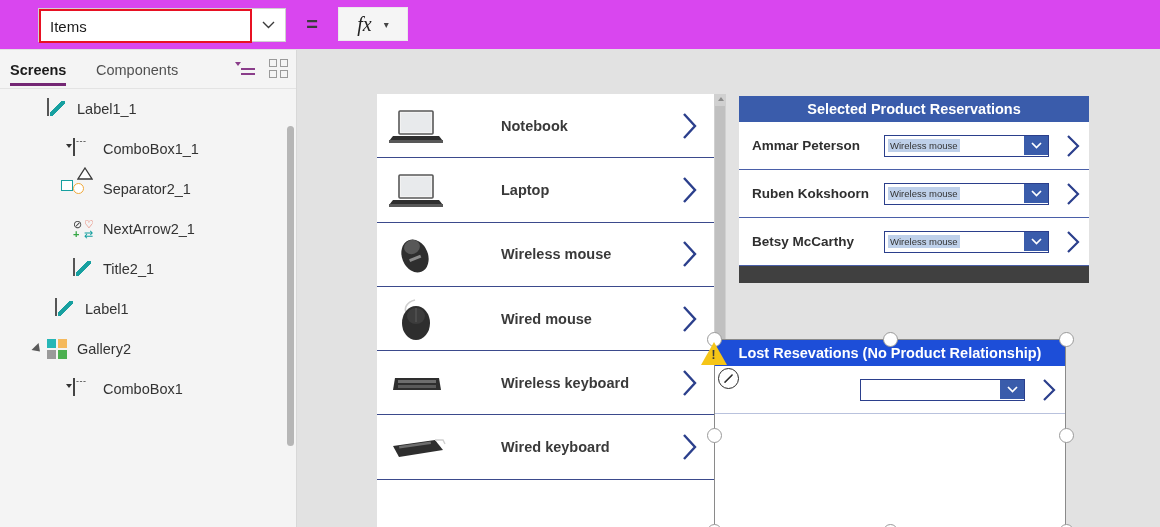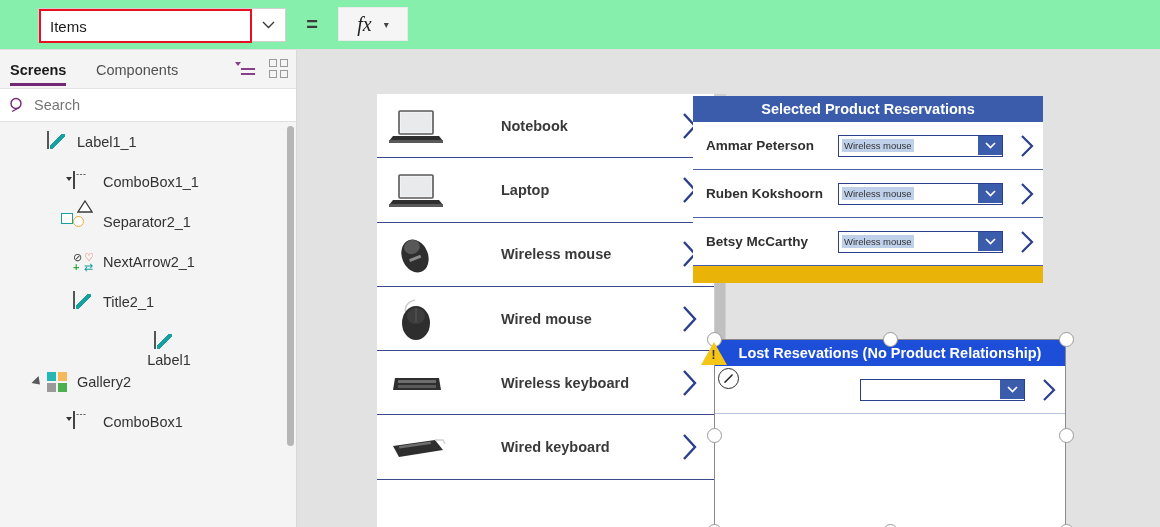--- a/index.html
+++ b/index.html
@@ -7,21 +7,21 @@
     width: 1160px; height: 527px;
     font-family: "Liberation Sans", sans-serif;
     background: #ffffff;
     overflow: hidden;
   }
   #app { position: relative; width: 1160px; height: 527px; }
 
   
   .topbar {
     position: absolute; left: 0; top: 0; width: 1160px; height: 50px;
-    background: #86efac; border-bottom: 1px solid #e1e1e1;
+    background: #d946ef; border-bottom: 1px solid #e1e1e1;
     display: flex; align-items: center;
   }
   .prop-select-wrap {
     position: absolute; left: 38px; top: 8px; width: 248px; height: 34px;
     border: 1px solid #d0d0d0; background: #fff; display: flex; align-items: center;
   }
   .prop-select {
     position: absolute; left: 0px; top: 0px; width: 213px; height: 34px;
     border: 2px solid #e81123; background: #fff;
     display: flex; align-items: center; padding-left: 9px;
@@ -200,22 +200,22 @@
   .gallery-scroll .thumb {
     position: absolute; left: 1px; top: 12px; width: 10px; height: 415px; background: #c0c0c0;
   }
   .gallery-scroll .upar {
     position: absolute; left: 3.5px; top: 3px; width: 0; height: 0;
     border-left: 3px solid transparent; border-right: 3px solid transparent; border-bottom: 4px solid #8c8c8c;
   }
 
   
   .res-top {
-    position: absolute; left: 396px; top: 46px; width: 350px; height: 187px;
-    background: #eab308;
+    position: absolute; left: 442px; top: 46px; width: 350px; height: 187px;
+    background: #404040;
   }
   .res-header {
     height: 26px; background: #3a5cab; color: #fff;
     display: flex; align-items: center; justify-content: center;
     font-size: 14.5px; font-weight: 600;
   }
   .res-row {
     position: relative; height: 48px; display: flex; align-items: center;
     border-bottom: 1.6px solid #4a5fa8; background: #fff;
   }
@@ -308,29 +308,20 @@
         </div>
         <div class="ic-grid">
           <span></span>
             <span></span>
             <span></span>
             <span></span>
         </div>
       </div>
     </div>
 
-    <div class="search-row">
-      <div class="search-glyph">
-        <svg width="17" height="17" viewBox="0 0 17 17">
-          <circle cx="7" cy="6.5" r="5" stroke="#742774" stroke-width="1.4" fill="none"></circle>
-          <line x1="3" y1="14.5" x2="10.5" y2="10.5" stroke="#742774" stroke-width="1.4"></line>
-        </svg>
-      </div>
-      <input class="search-input" type="text" placeholder="Search" style="">
-    </div>
 
     <div class="tree" id="tree-container">
         <div class="tnode" style="padding-left: 34px;">
           <span class="tw hidden"></span>
           <span class="ticon"><span class="ic-label"></span></span>
           <span>Label1_1</span>
         </div>
         <div class="tnode" style="padding-left: 60px;">
           <span class="tw hidden"></span>
           <span class="ticon"><span class="ic-combo"></span></span>
@@ -346,21 +337,21 @@
         <div class="tnode" style="padding-left: 60px;">
           <span class="tw hidden"></span>
           <span class="ticon"><span class="ic-next"><span class="q1">⊘</span><span class="q2">♡</span><span class="q3">+</span><span class="q4">⇄</span></span></span>
           <span>NextArrow2_1</span>
         </div>
         <div class="tnode" style="padding-left: 60px;">
           <span class="tw hidden"></span>
           <span class="ticon"><span class="ic-label"></span></span>
           <span>Title2_1</span>
         </div>
-        <div class="tnode" style="padding-left: 42px; flex-direction: column;">
+        <div class="tnode" style="padding-left: 42px;">
           <span class="tw hidden"></span>
           <span class="ticon"><span class="ic-label"></span></span>
           <span>Label1</span>
         </div>
         <div class="tnode" style="padding-left: 34px;">
           <span class="tw"></span>
           <span class="ticon">
             <span class="ic-gal">
               <s></s>
               <s></s>

